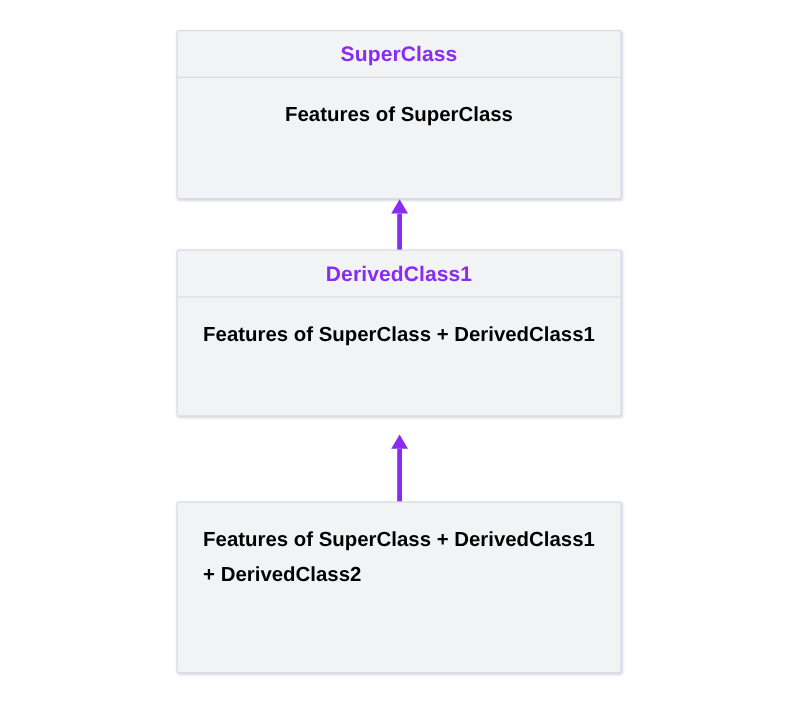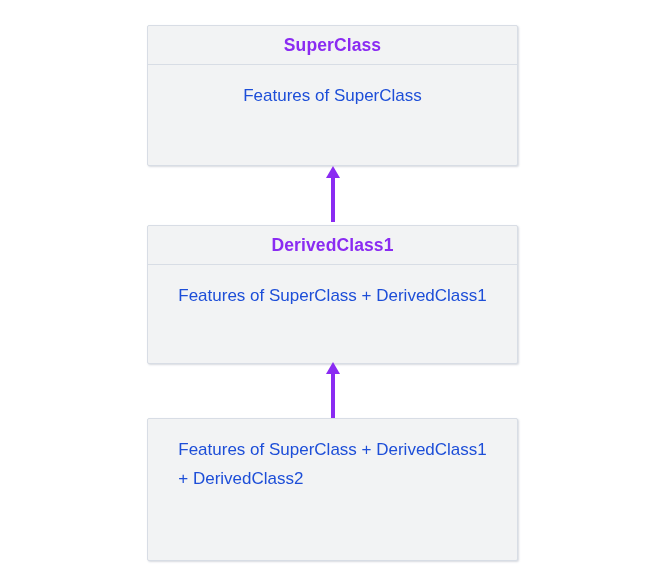--- a/index.html
+++ b/index.html
@@ -18,21 +18,21 @@
     width: 371px;
     box-sizing: border-box;
     background: #f2f3f4;
     border: 1.5px solid #d8dde5;
     border-radius: 2px;
     box-shadow: 1px 1px 2px rgba(140,150,165,0.35);
     display: flex;
     flex-direction: column;
   }
   .node1 { top: 25px;  height: 141px; }
-  .node2 { top: 225px; height: 139px; justify-content: center; }
+  .node2 { top: 208px; height: 139px; justify-content: center; }
   .node3 { top: 418px; height: 143px; }
   .node-header {
     height: 39px;
     flex: 0 0 auto;
     box-sizing: border-box;
     border-bottom: 1px solid #d8dde5;
     display: flex;
     align-items: center;
     justify-content: center;
   }
@@ -44,23 +44,23 @@
   }
   .node-body {
     flex: 1 1 auto;
     display: flex;
     justify-content: center;
     align-items: flex-start;
     padding: 16px 14px 0 14px;
   }
   .node-body p {
     margin: 0;
-    color: #1d4ed8;
+    color: #000000;
     font-size: 17px;
-    font-weight: 400;
+    font-weight: 700;
     line-height: 29px;
     text-align: left;
     white-space: pre-line;
   }
   .arrow {
     position: absolute;
     left: 326px;
     width: 14px;
     display: flex;
     flex-direction: column;

